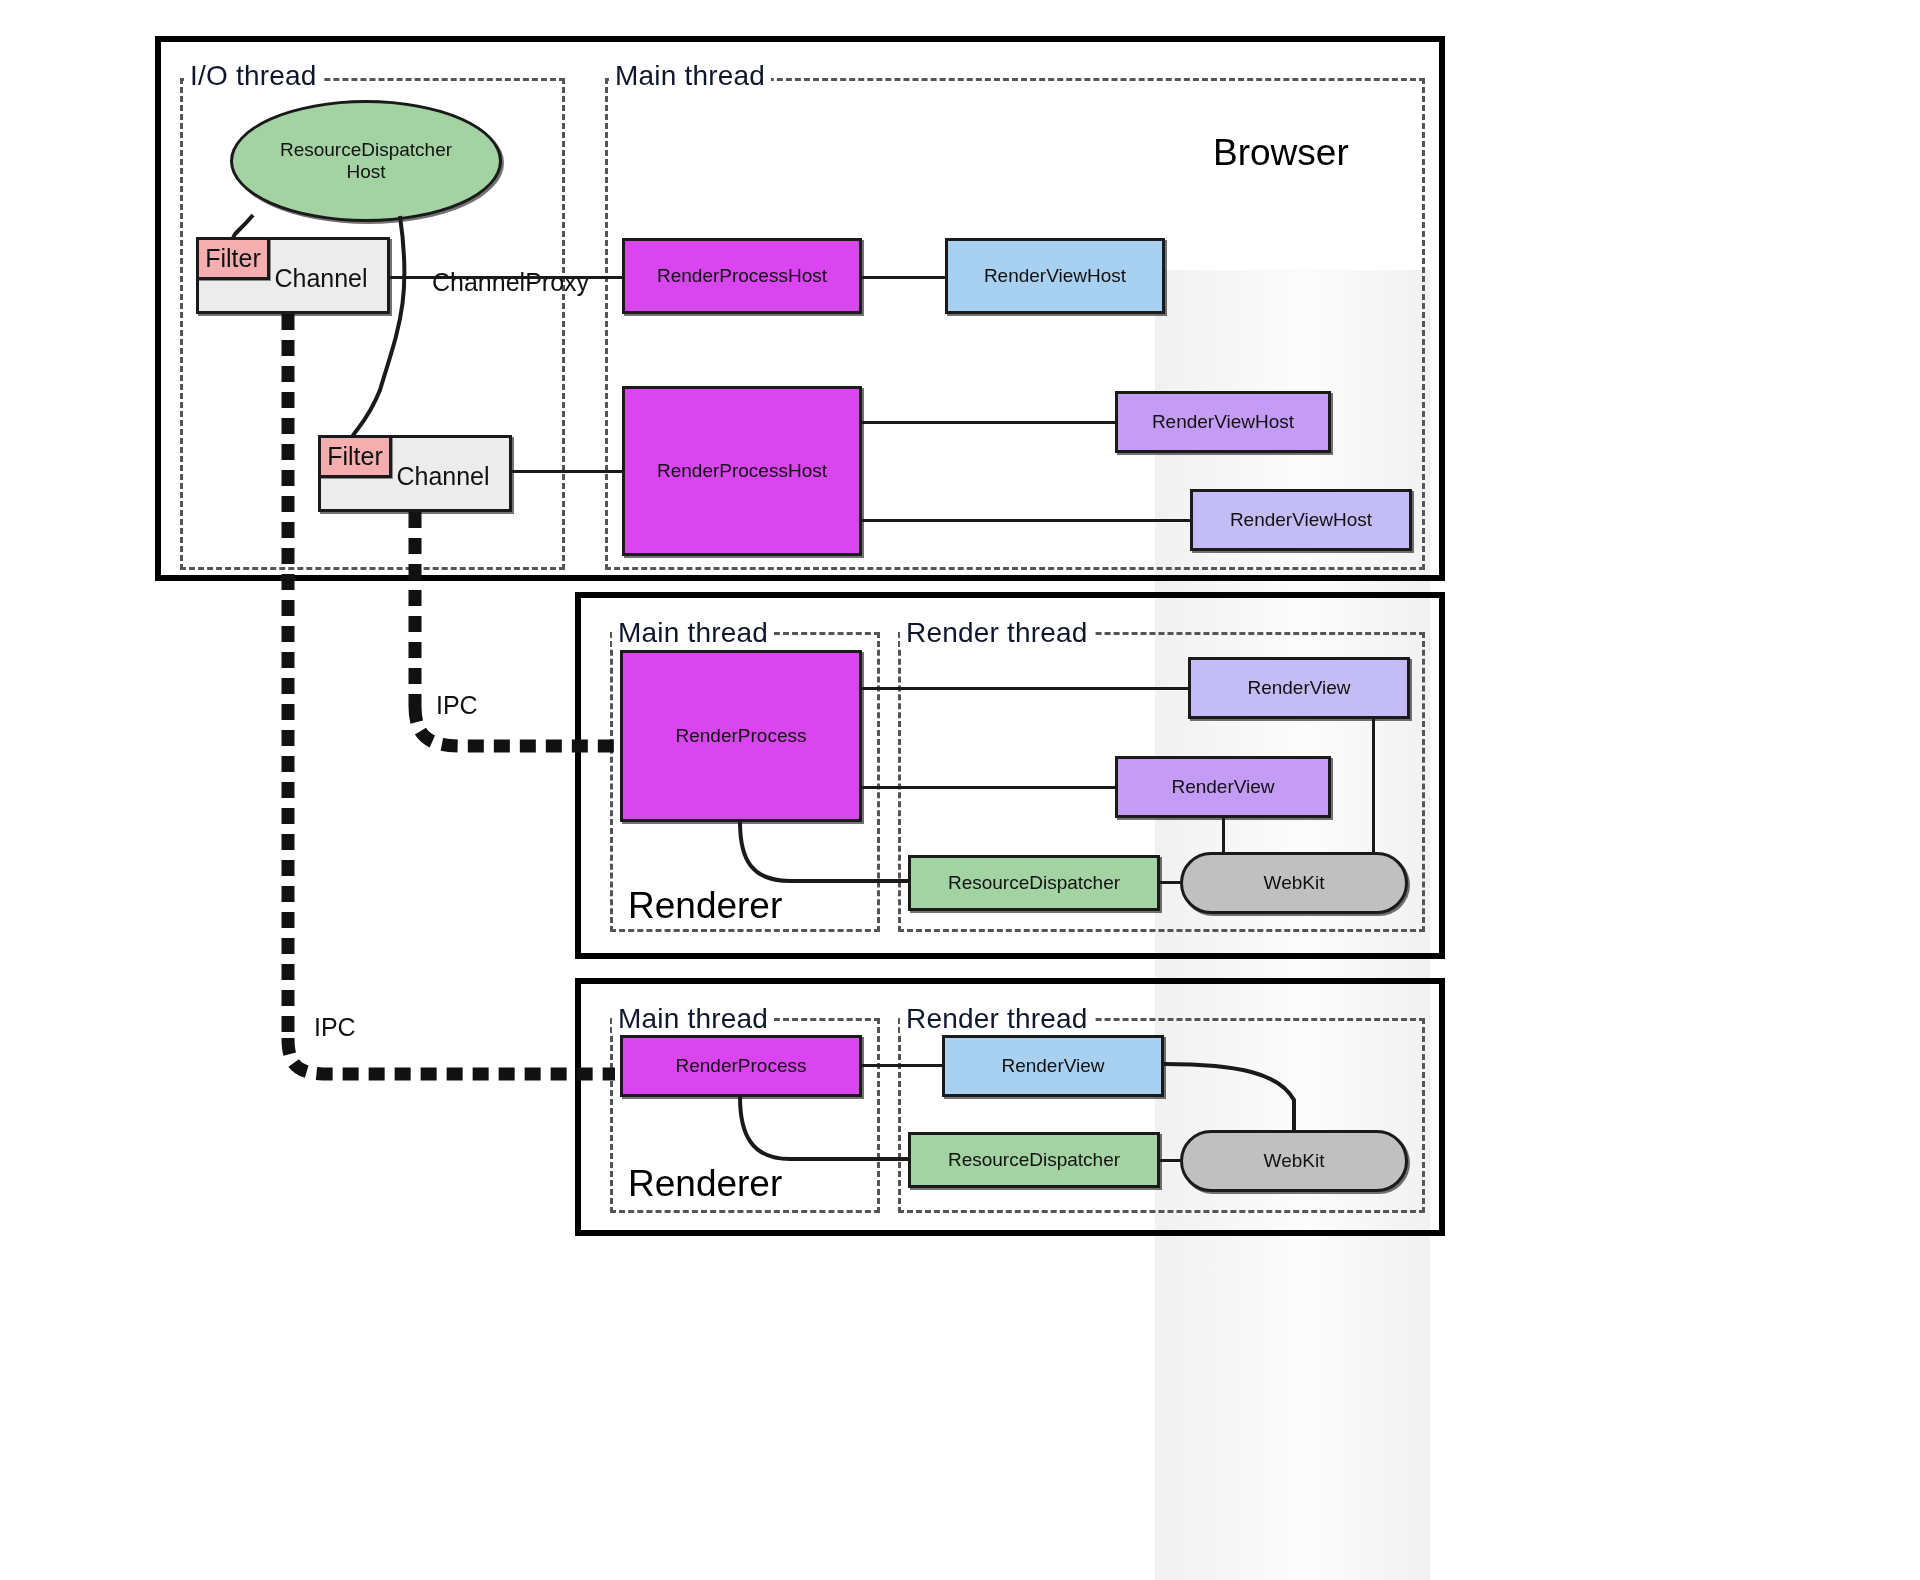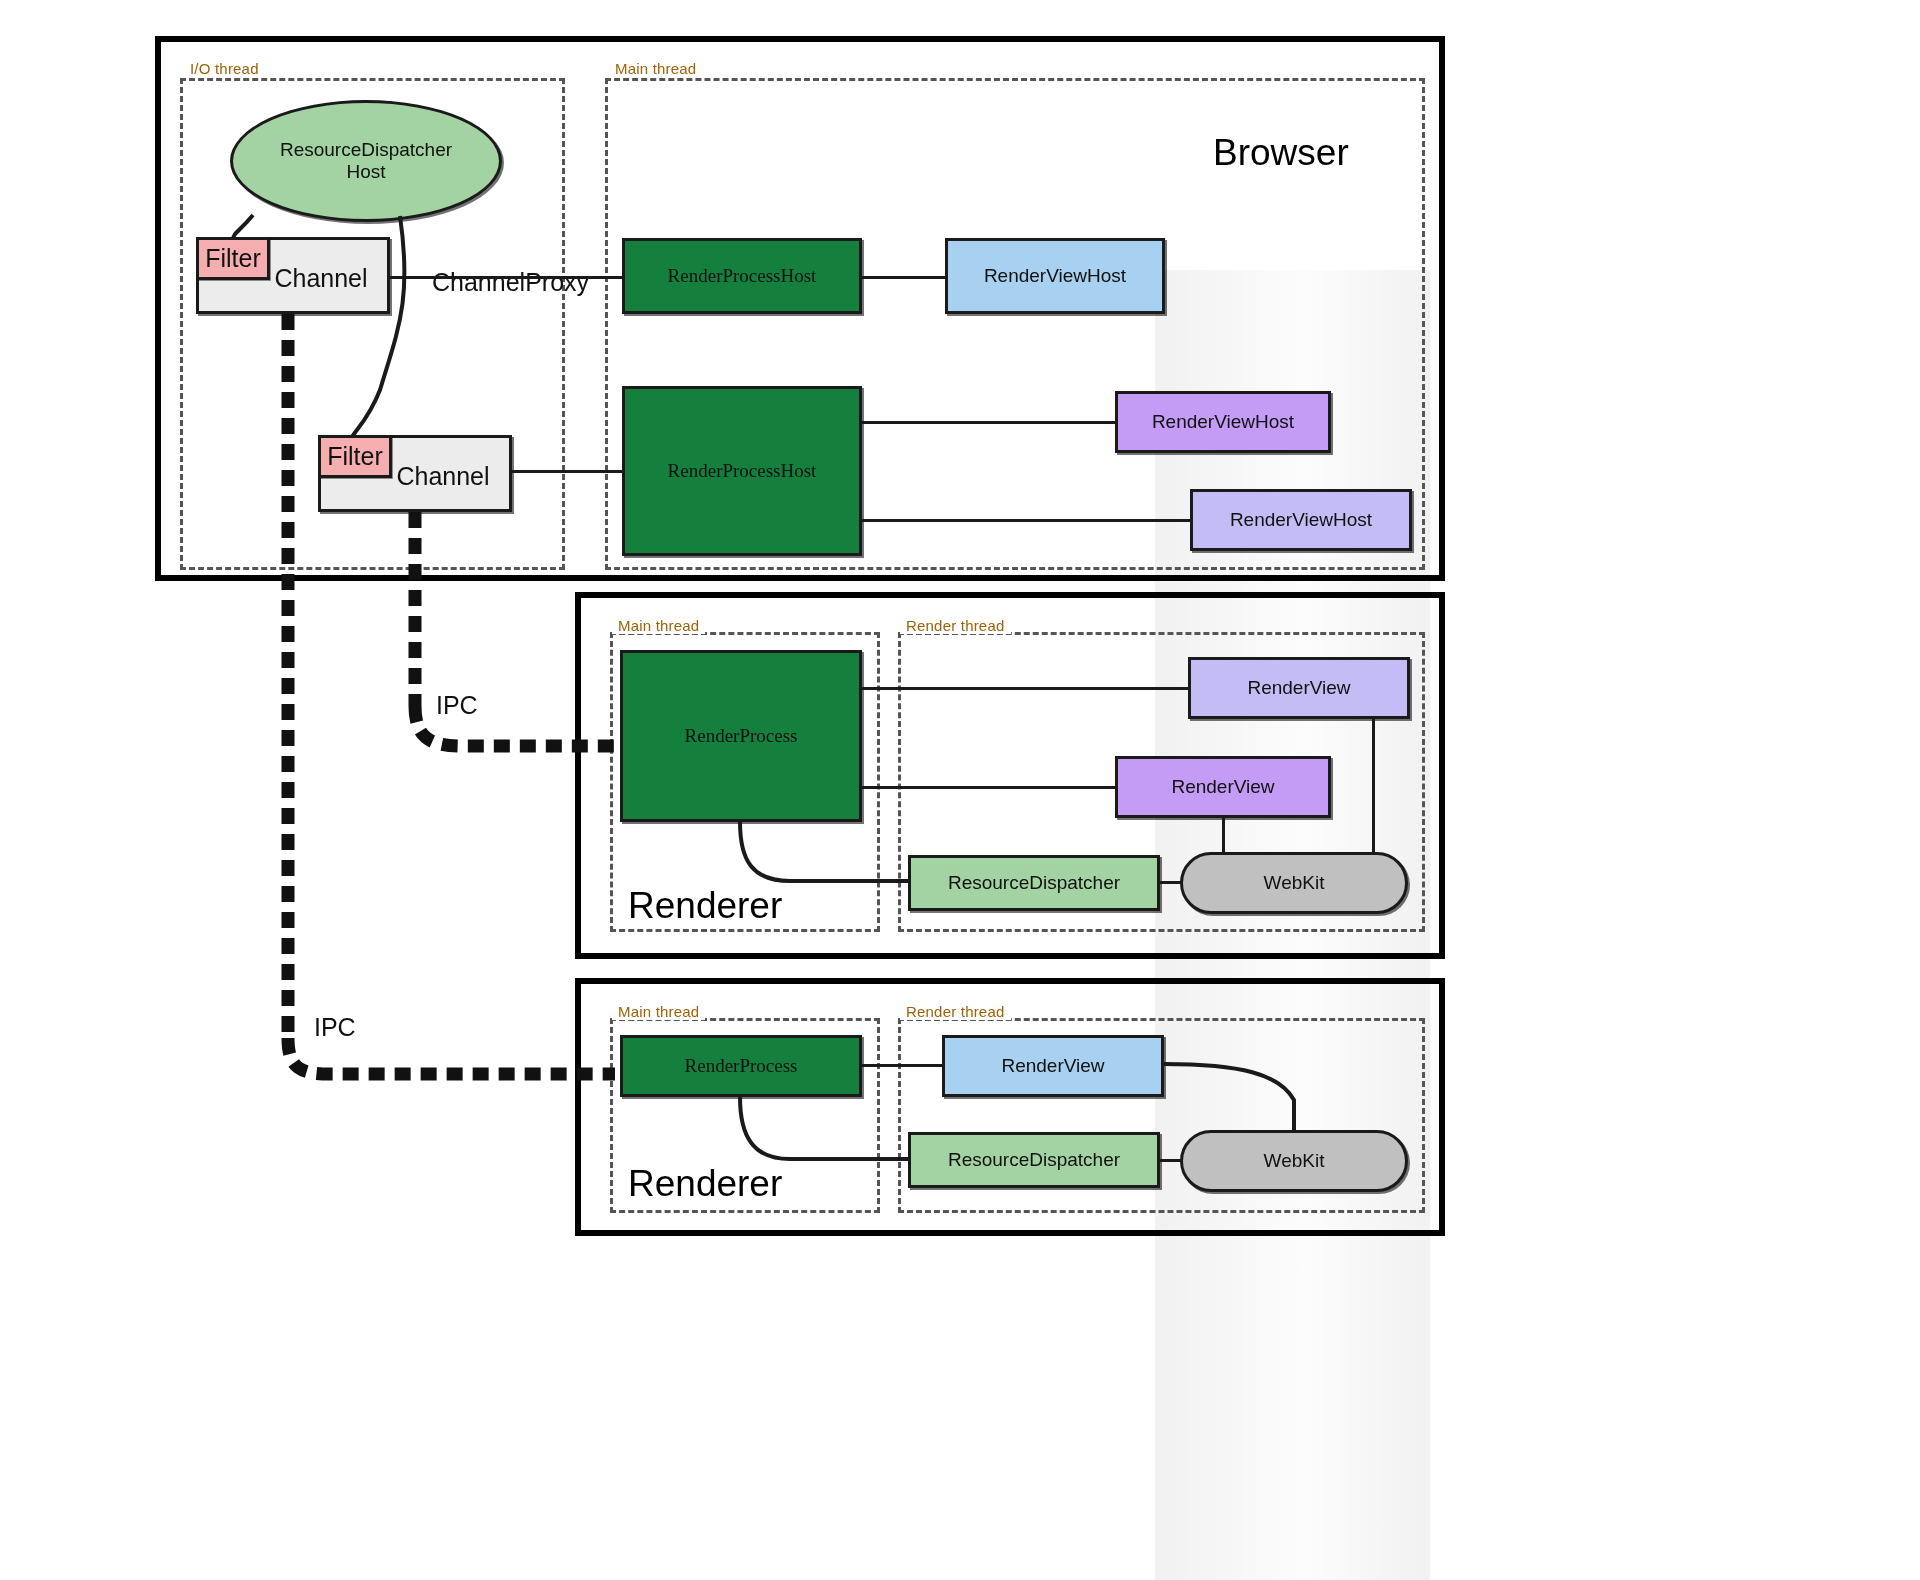--- a/index.html
+++ b/index.html
@@ -9,29 +9,29 @@
   
   .band{position:absolute;top:270px;left:1155px;width:275px;height:1310px;
         background:linear-gradient(to right,rgba(0,0,0,0.055),rgba(0,0,0,0.012) 55%,rgba(0,0,0,0.055));
         pointer-events:none;}
 
   
   .process{position:absolute;border:6px solid #000;background:transparent;box-sizing:border-box;}
 
   
   .thread{position:absolute;border:3px dashed #555;box-sizing:border-box;background:transparent;}
-  .thread-label{position:absolute;font-size:15px;color:#a16207;background:#fff;
+  .thread-label{position:absolute;font-size:28px;color:#0f172a;background:#fff;
                 padding:0 6px;letter-spacing:0.2px;white-space:nowrap;}
 
   
   .node{position:absolute;box-sizing:border-box;border:3px solid #1a1a1a;
         display:flex;align-items:center;justify-content:center;text-align:center;
         font-size:19px;color:#111;line-height:1.15;
         box-shadow:2px 2px 0 rgba(0,0,0,0.55);}
-  .node.pink{background:#15803d;font-family:Liberation Serif, serif;}
+  .node.pink{background:#d946ef;}
   .node.blue{background:#a8d0f0;}
   .node.purple{background:#c49bf5;}
   .node.purple-light{background:#c3bcf5;}
   .node.green{background:#a3d2a3;}
   .node.webkit{background:#c0c0c0;border-radius:48px;}
   .node.ellipse{background:#a3d2a3;border-radius:50%;}
   .node.filter{background:#f4aeb0;font-size:25px;box-shadow:1px 1px 0 rgba(0,0,0,0.4);}
 
   .channel-wrap{position:absolute;}
   .channel-body{position:absolute;left:0;top:0;width:100%;height:100%;

